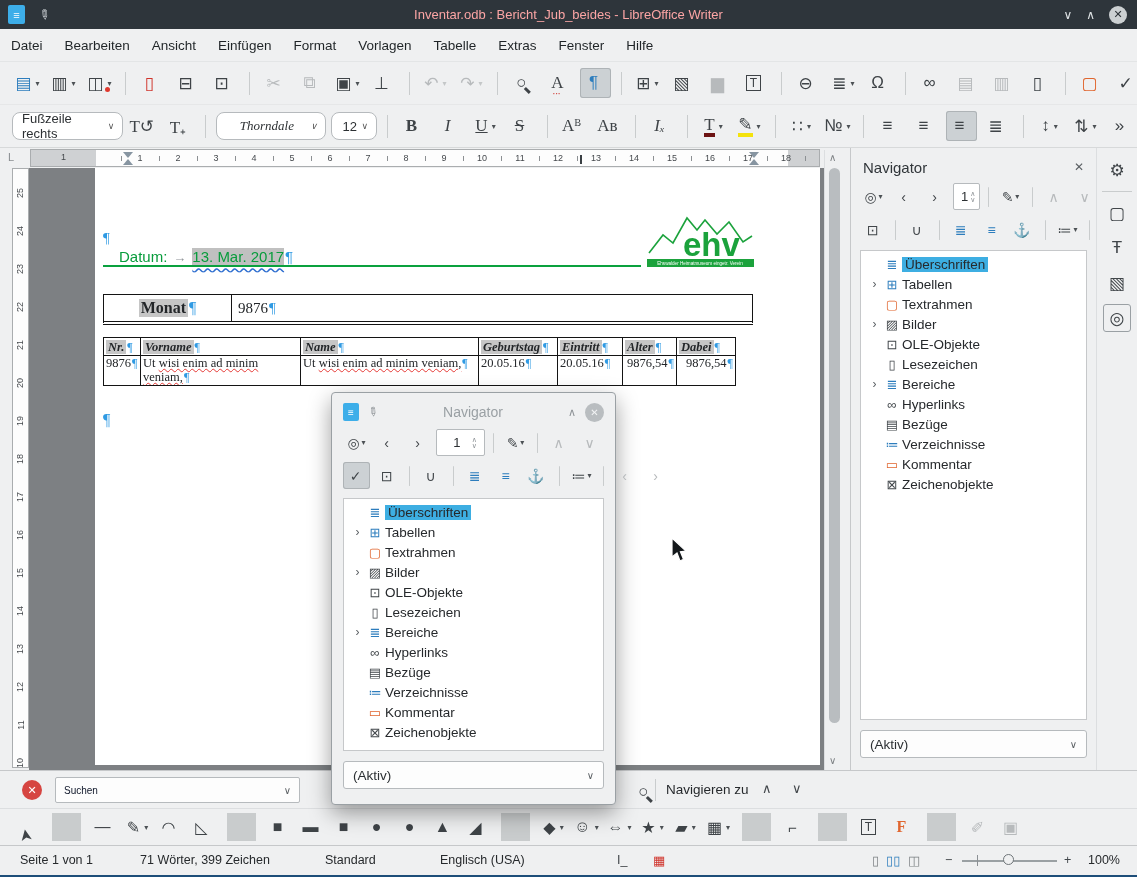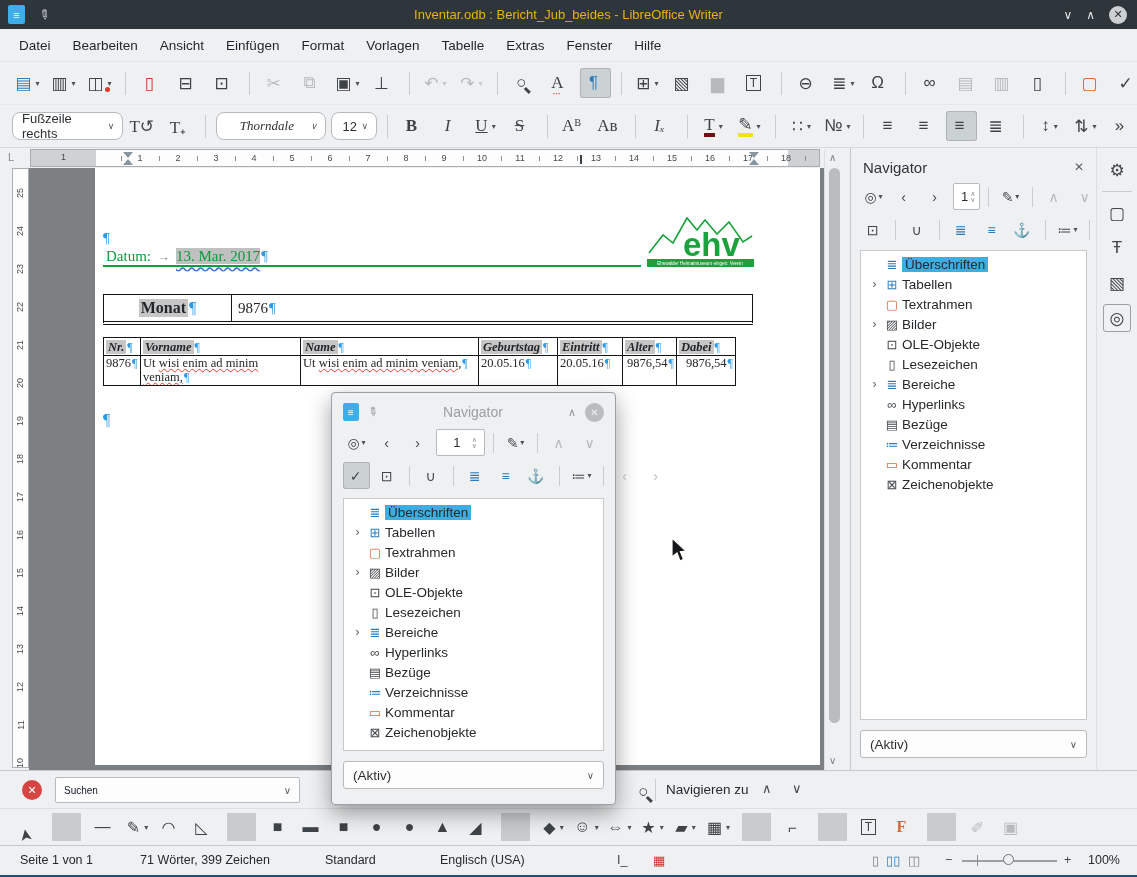--- a/index.html
+++ b/index.html
@@ -2,26 +2,26 @@
 <html><head>
 <meta charset="utf-8">
 <style>
 *{margin:0;padding:0;box-sizing:border-box}
 html,body{width:1137px;height:877px;overflow:hidden}
 body{font-family:"Liberation Sans",sans-serif;background:#eff0f1;position:relative;font-size:13px;color:#232629}
 
 .titlebar{position:absolute;top:0;left:0;width:1137px;height:29px;background:#2e353b;display:flex;align-items:center;color:#eceff1}
 .tb-appicon{width:17px;height:19px;background:#3daee9;border-radius:2px;margin-left:8px;color:#fff;font-size:11px;display:flex;align-items:center;justify-content:center}
 .tb-pin{color:#cfd4d8;font-size:13px;margin-left:14px;transform:rotate(40deg)}
-.tb-title{position:absolute;left:0;right:0;text-align:center;font-size:13px;color:#eab308;pointer-events:none}
+.tb-title{position:absolute;left:0;right:0;text-align:center;font-size:13px;color:#fca5a5;pointer-events:none}
 .winbtns{margin-left:auto;display:flex;align-items:center;gap:14px;margin-right:10px}
 .winbtn{color:#dfe3e5;font-size:12px;cursor:default}
 .winclose{width:18px;height:18px;border-radius:50%;background:#ccd0d2;color:#2b3035;display:flex;align-items:center;justify-content:center;font-size:11px}
 
-.menubar{position:absolute;top:29px;left:0;width:1137px;height:33px;background:#eff0f1;display:flex;align-items:center;padding-left:8px;border-bottom:1px solid #e3e5e6}
+.menubar{position:absolute;top:29px;left:0;width:1137px;height:33px;background:#eff0f1;display:flex;align-items:center;border-bottom:1px solid #e3e5e6}
 .menu-item{padding:4px 11px;font-size:13.5px;color:#1f2427;border-radius:3px}
 
 .toolbar{position:absolute;left:0;width:1137px;height:43px;background:#eff0f1;display:flex;align-items:center;padding-left:12px;gap:5px}
 .t1{top:62px;border-bottom:1px solid #e6e7e8}
 .t2{top:105px;border-bottom:1px solid #d7d9da}
 .tb-btn{display:flex;align-items:center;justify-content:center;height:30px;min-width:31px;border-radius:3px;color:#3e4347;font-size:17px;gap:1px;position:relative}
 .tb-btn .lbl{font-size:13px;color:#2c3033}
 .tb-btn .dd{font-size:8px;color:#4c5155;margin-left:2px}
 .tb-btn.sep{min-width:1px;width:1px;height:23px;background:#c9cccd;margin:0 5px;border-radius:0}
 .off{color:#b7babc !important}
@@ -60,21 +60,21 @@
 .vr-cell span{transform:rotate(-90deg);font-size:9px;color:#45494d}
 
 .canvas{position:absolute;left:29px;top:168px;width:795px;height:602px;background:#7d8083;overflow:hidden}
 .page{position:absolute;left:66px;top:0;width:725px;height:597px;background:#fff}
 .hseg-wrap{position:absolute;left:8px;top:34px;width:545px;font-family:"Liberation Serif",serif;font-size:21px;color:#141414;text-decoration:underline;text-decoration-thickness:1px;text-underline-offset:4px}
 .hseg.sp{text-decoration:underline wavy #e53935;text-decoration-thickness:1px;text-underline-offset:6px}
 .hseg.dot{color:#8d9296;margin:0 4px;text-decoration:none}
 .field{background:#c0c0c0;text-decoration:underline wavy #2f6fd0;text-underline-offset:5px}
 .pil{color:#2f9ae3;text-decoration:none;margin-left:1px}
 .pil2{position:absolute;left:8px;top:62px;color:#2f9ae3;font-family:"Liberation Serif",serif;font-size:15px}
-.datum{position:absolute;left:11px;top:80px;font-family:Liberation Serif, serif;font-size:15px;color:#089c3c}
+.datum{position:absolute;left:24px;top:80px;font-family:Liberation Sans, sans-serif;font-size:15px;color:#089c3c}
 .datum .tabmark{color:#8d9296;margin:0 6px;font-size:13px}
 .greenline{position:absolute;left:8px;top:97px;width:538px;height:2px;background:#0aa13e}
 .logo{position:absolute;left:552px;top:43px;width:107px;height:56px;background:#fff}
 
 .table1{position:absolute;left:8px;top:126px;width:650px;height:31px;border:1px solid #141414;border-bottom:4px double #141414;display:flex;font-family:"Liberation Serif",serif}
 .t1c1{width:128px;border-right:1px solid #141414;display:flex;align-items:center;justify-content:center;font-size:16px}
 .t1c1 .lblm{font-weight:bold;background:#c6c6c6;padding:0 2px}
 .t1c2{flex:1;display:flex;align-items:center;padding-left:6px;font-size:15px}
 .table2{position:absolute;left:8px;top:169px;width:633px;font-family:"Liberation Serif",serif}
 .t2hdr{display:flex;border:1px solid #141414;border-bottom:none;height:18px}

